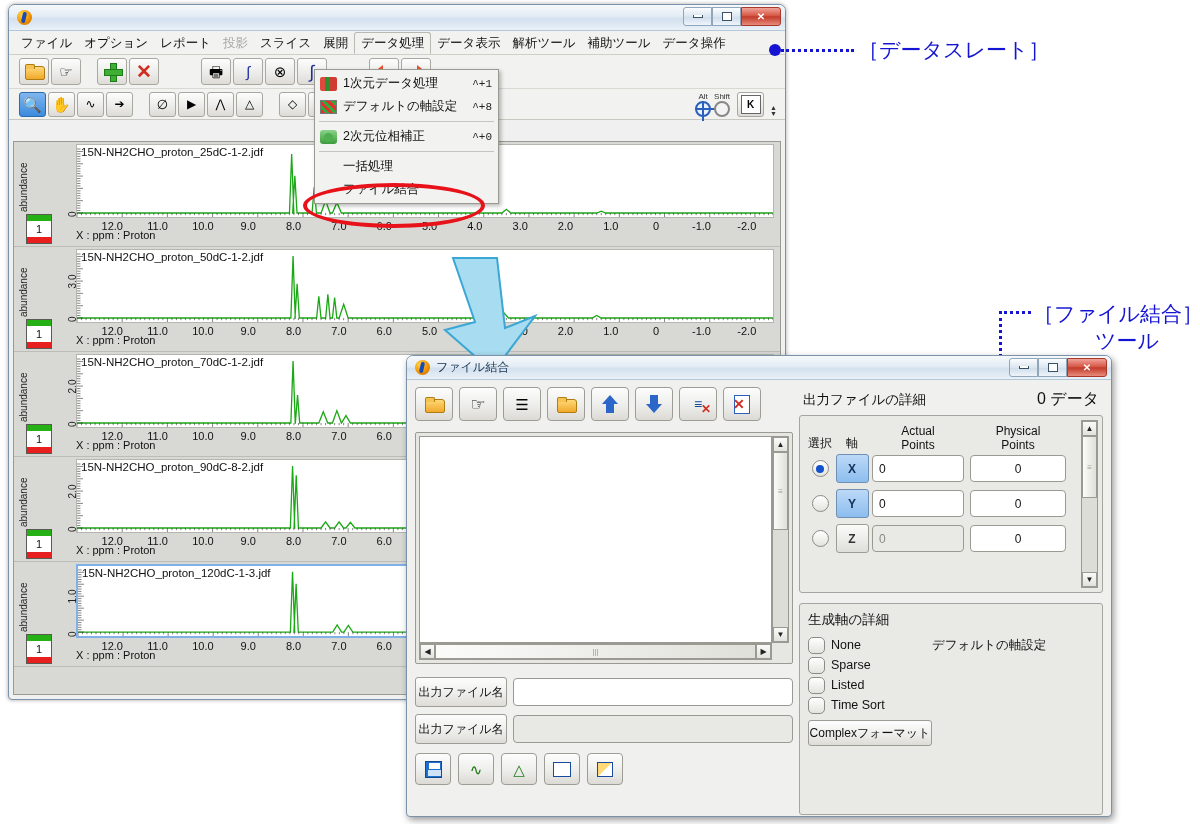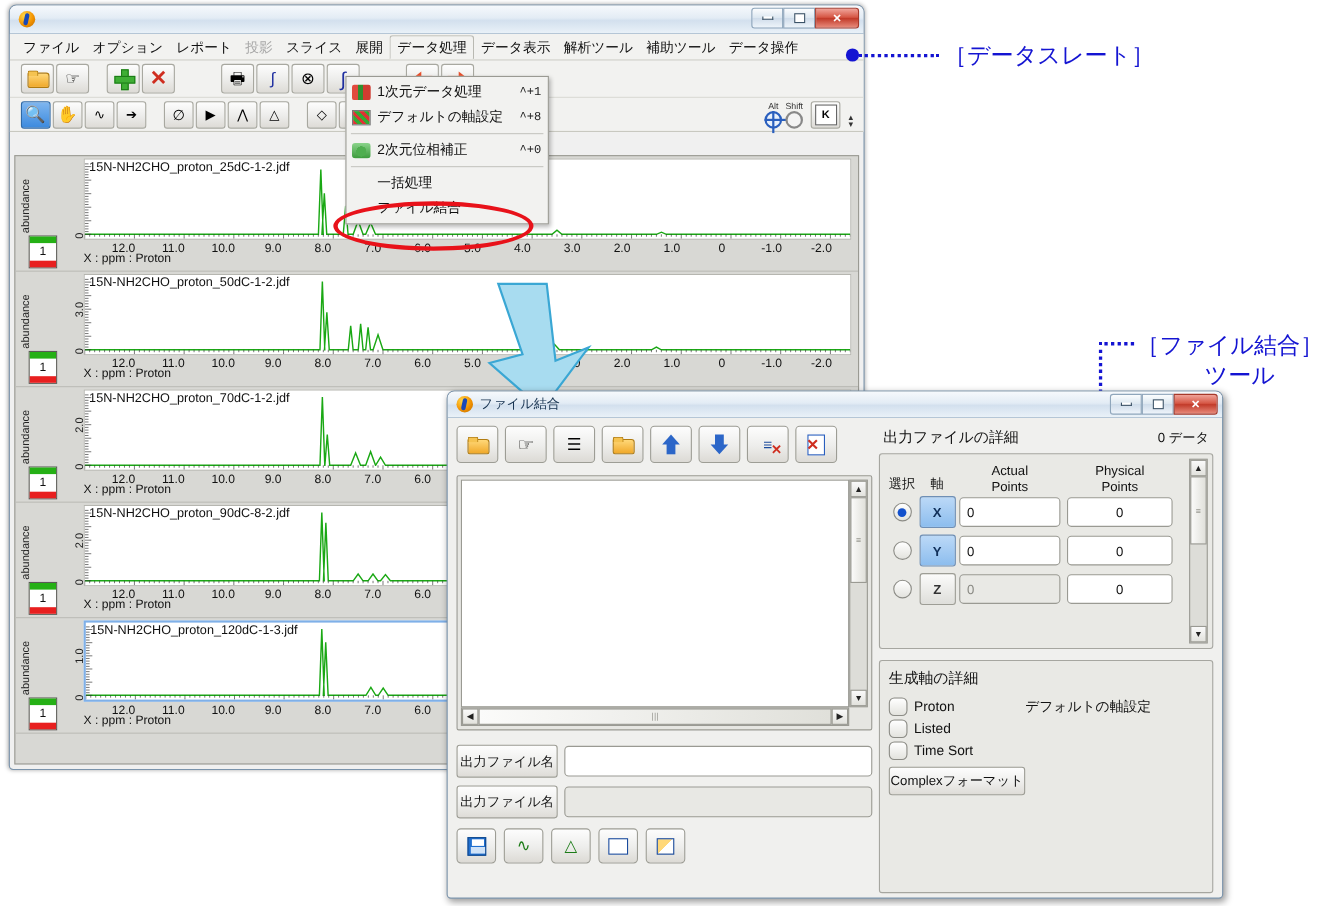--- a/index.html
+++ b/index.html
@@ -1702,21 +1702,21 @@
             <span style="width:16px;height:15px;border:1px solid #1a4a9c;background:linear-gradient(135deg,#ffd879 50%,#fff 50%);display:block;"></span>
           </span>
       </div>
     </div>
   </div>
 
   <div class="dlg-right">
 
     <div style="display:flex;align-items:baseline;justify-content:space-between;padding:2px 4px 5px 4px;">
       <span class="grp-title">出力ファイルの詳細</span>
-      <span style="font-size:12px;color:#111;">0 データ</span>
+      <span style="font-size:16px;color:#111;">0 データ</span>
     </div>
 
     <div class="group" style="height:178px;padding:6px 6px 6px 8px;">
       <div class="axis-head">
         <span style="width:24px;text-align:center;">選択</span>
         <span style="width:40px;text-align:center;">軸</span>
         <span style="width:92px;text-align:center;line-height:14px;">
           <i style="font-style:normal;display:block;">Actual</i>
           <i style="font-style:normal;display:block;">Points</i>
         </span>
@@ -1765,21 +1765,25 @@
         <span class="sb-track"></span>
         <span class="sb-arrow">▼</span>
       </div>
     </div>
 
     <div class="group" style="margin-top:10px;height:212px;padding:7px 8px;">
       <div class="grp-title">生成軸の詳細</div>
       <div style="position:relative;margin-top:6px;">
         <div class="radio-line">
           <span class="radio sq"></span>
-          <span class="rlbl">Proton</span>
+          <span class="rlbl">None</span>
+        </div>
+        <div class="radio-line">
+          <span class="radio sq"></span>
+          <span class="rlbl">Sparse</span>
         </div>
         <div class="radio-line">
           <span class="radio sq"></span>
           <span class="rlbl">Listed</span>
         </div>
         <div class="radio-line">
           <span class="radio sq"></span>
           <span class="rlbl">Time Sort</span>
         </div>
         <span style="position:absolute;left:124px;top:2px;font-size:12.5px;color:#111;">デフォルトの軸設定</span>

